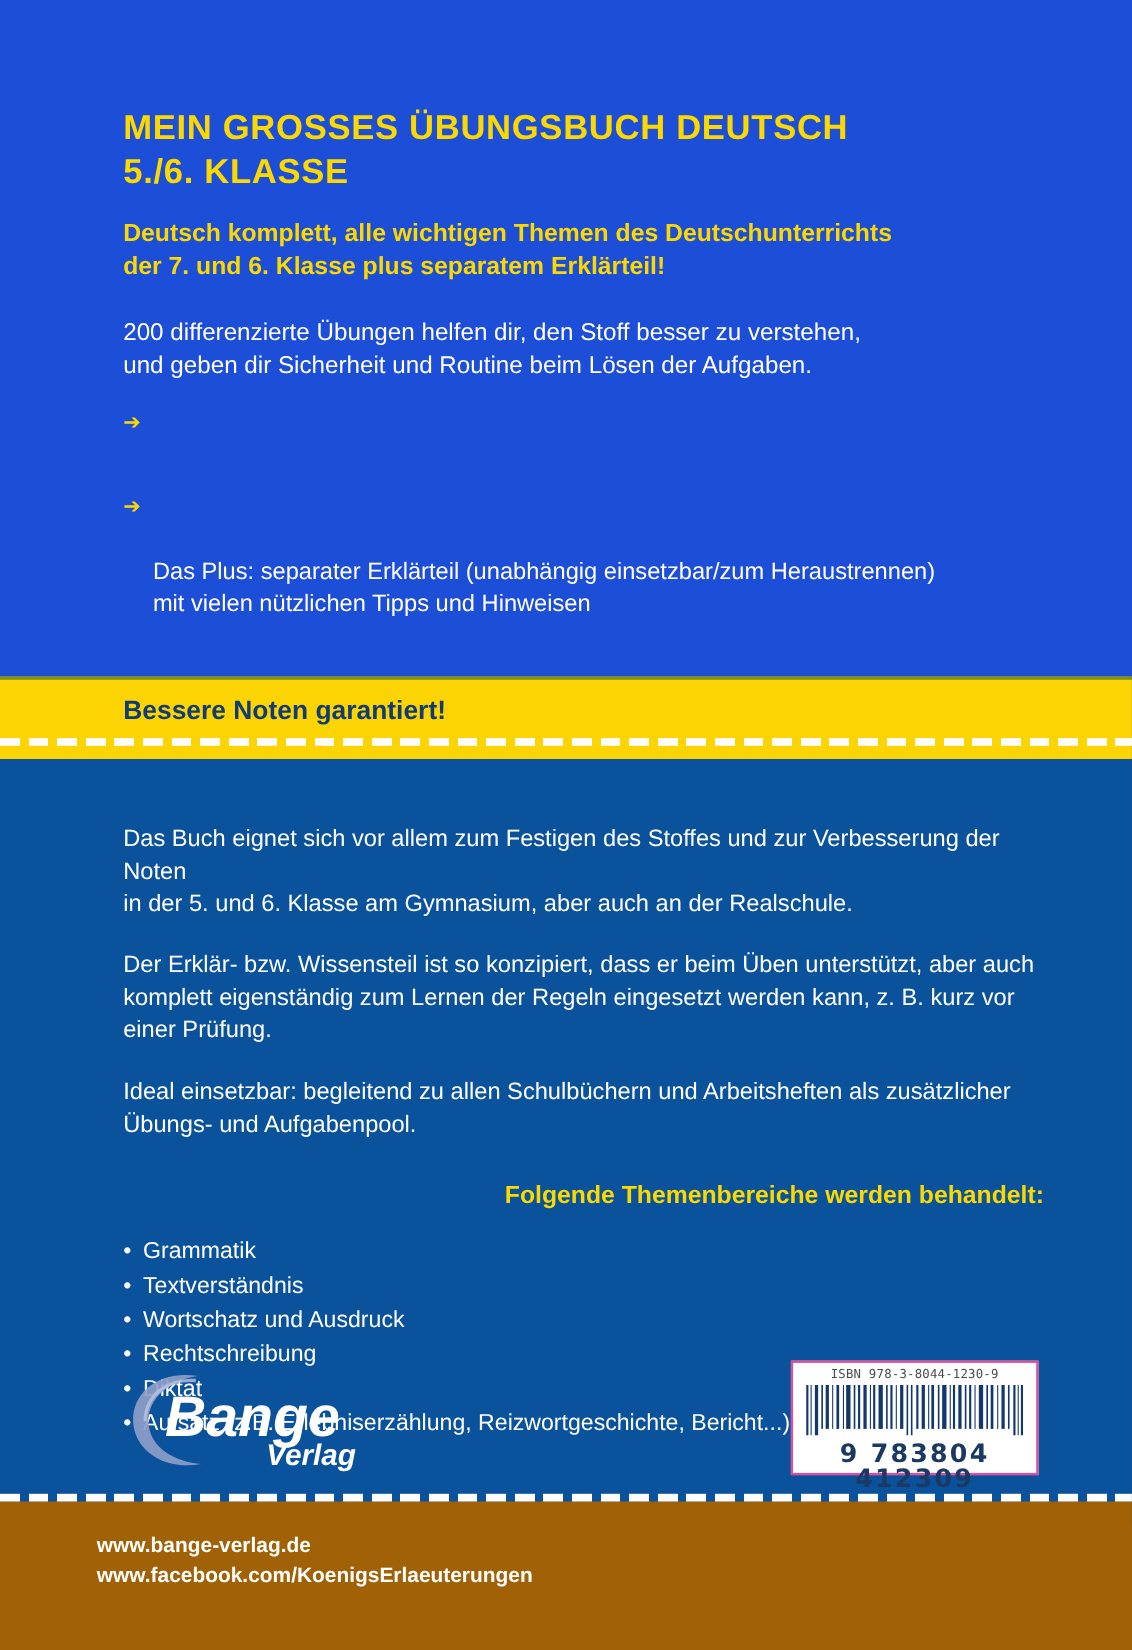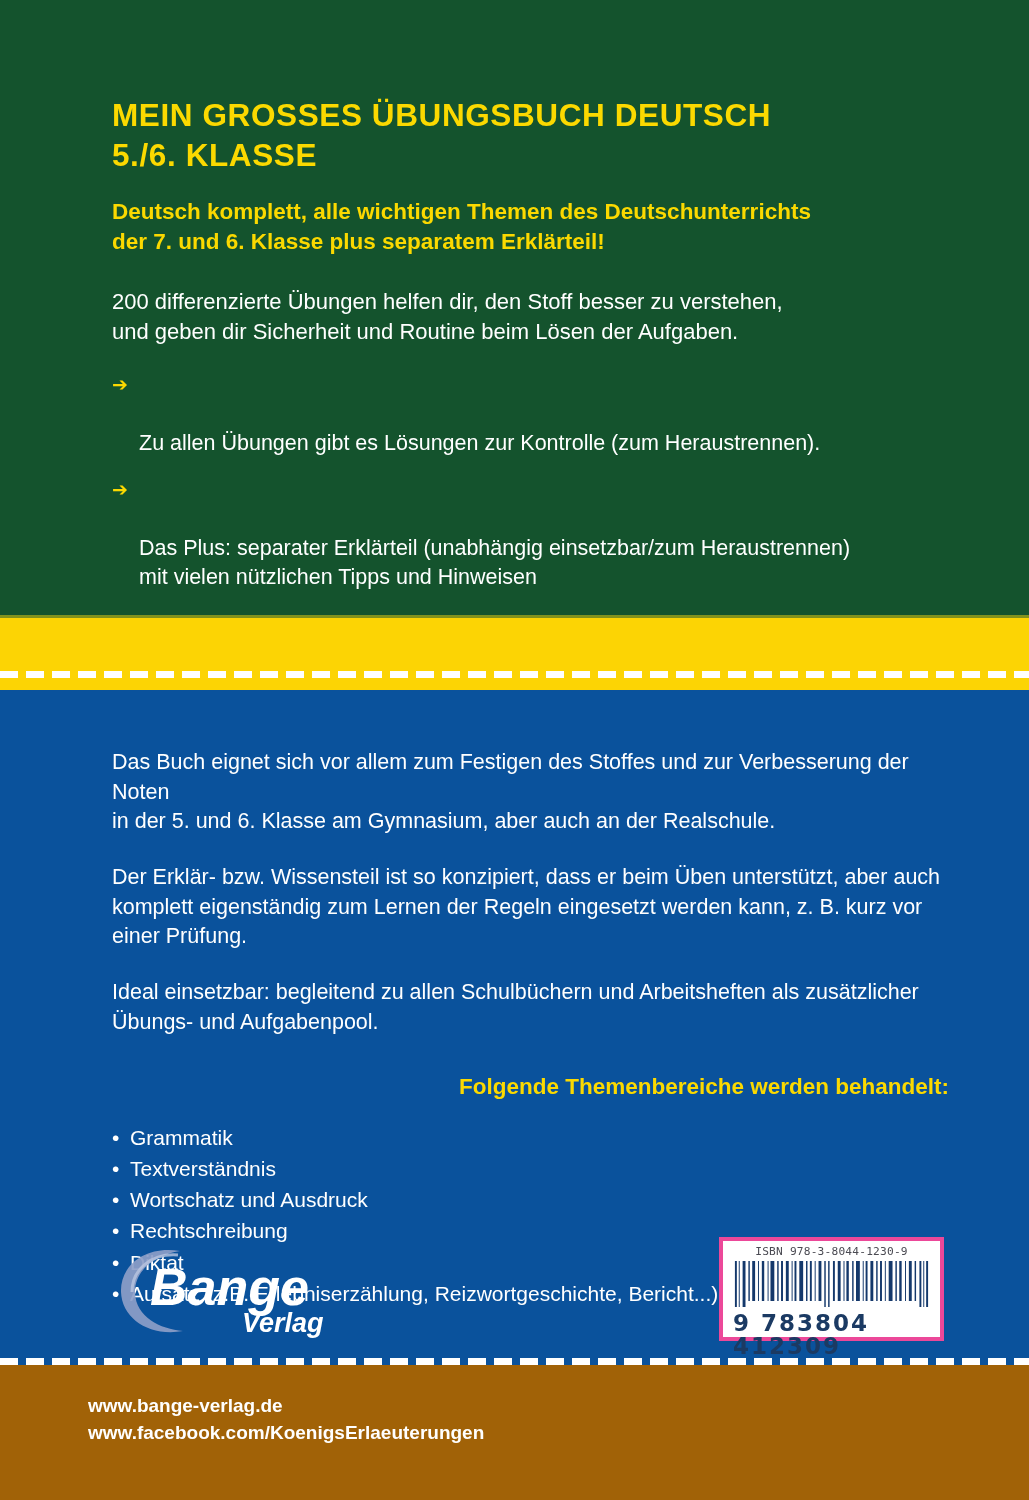--- a/index.html
+++ b/index.html
@@ -19,21 +19,21 @@
     box-sizing: border-box;
   }
 
   
   .top-block {
     position: absolute;
     left: 0;
     top: 0;
     width: 1029px;
     height: 615px;
-    background: #14532d;
+    background: #1d4ed8;
     box-sizing: border-box;
     padding: 96px 80px 0 112px;
   }
   .main-title {
     color: #fbd900;
     font-weight: bold;
     font-size: 31.5px;
     line-height: 1.26;
     letter-spacing: 0.6px;
     margin: 0 0 0 0;
@@ -179,39 +179,39 @@
   .logo svg { display: block; }
 
   
   .barcode-box {
     position: absolute;
     left: 719px;
     top: 1237px;
     width: 225px;
     height: 104px;
     background: #ffffff;
-    border: 4px solid #ec4899;
+    border: 2px solid #ec4899;
     box-sizing: border-box;
     padding: 5px 10px 4px 10px;
   }
   .isbn-line {
     text-align: center;
     color: #4a4a52;
     font-family: "DejaVu Sans Mono", monospace;
     font-size: 11.2px;
     letter-spacing: 0.2px;
     line-height: 1.1;
     margin-bottom: 3px;
   }
   .bars {
     height: 46px;
     width: 100%;
   }
   .ean-line {
-    text-align: left;
+    text-align: center;
     color: #1b3a63;
     font-family: "DejaVu Sans", sans-serif;
     font-weight: bold;
     font-size: 23px;
     letter-spacing: 2px;
     line-height: 1;
     margin-top: 1px;
   }
 
   
@@ -253,32 +253,32 @@
   <div class="top-block">
     <h1 class="main-title">MEIN GROSSES ÜBUNGSBUCH DEUTSCH
 5./6. KLASSE</h1>
     <p class="subtitle">Deutsch komplett, alle wichtigen Themen des Deutschunterrichts
 der 7. und 6. Klasse plus separatem Erklärteil!</p>
     <p class="lead">200 differenzierte Übungen helfen dir, den Stoff besser zu verstehen,
 und geben dir Sicherheit und Routine beim Lösen der Aufgaben.</p>
     <ul class="arrow-list">
       <li class="arrow-item">
         <span class="arrow-glyph">➔</span>
-        <span>Zu allen Übungen gibt es Lösungen zur Kontrolle (zum Heraustrennen).</span>
       </li>
       <li class="arrow-item">
         <span class="arrow-glyph">➔</span>
         <span>Das Plus: separater Erklärteil (unabhängig einsetzbar/zum Heraustrennen)
 mit vielen nützlichen Tipps und Hinweisen</span>
       </li>
     </ul>
   </div>
 
   <div class="banner">
     <div class="banner-topline"></div>
+    <div class="banner-text">Bessere Noten garantiert!</div>
     <div class="banner-dashes"></div>
   </div>
 
   <div class="mid-block">
     <p class="para">Das Buch eignet sich vor allem zum Festigen des Stoffes und zur Verbesserung der Noten
 in der 5. und 6. Klasse am Gymnasium, aber auch an der Realschule.</p>
     <p class="para">Der Erklär- bzw. Wissensteil ist so konzipiert, dass er beim Üben unterstützt, aber auch
 komplett eigenständig zum Lernen der Regeln eingesetzt werden kann, z. B. kurz vor
 einer Prüfung.</p>
     <p class="para">Ideal einsetzbar: begleitend zu allen Schulbüchern und Arbeitsheften als zusätzlicher

